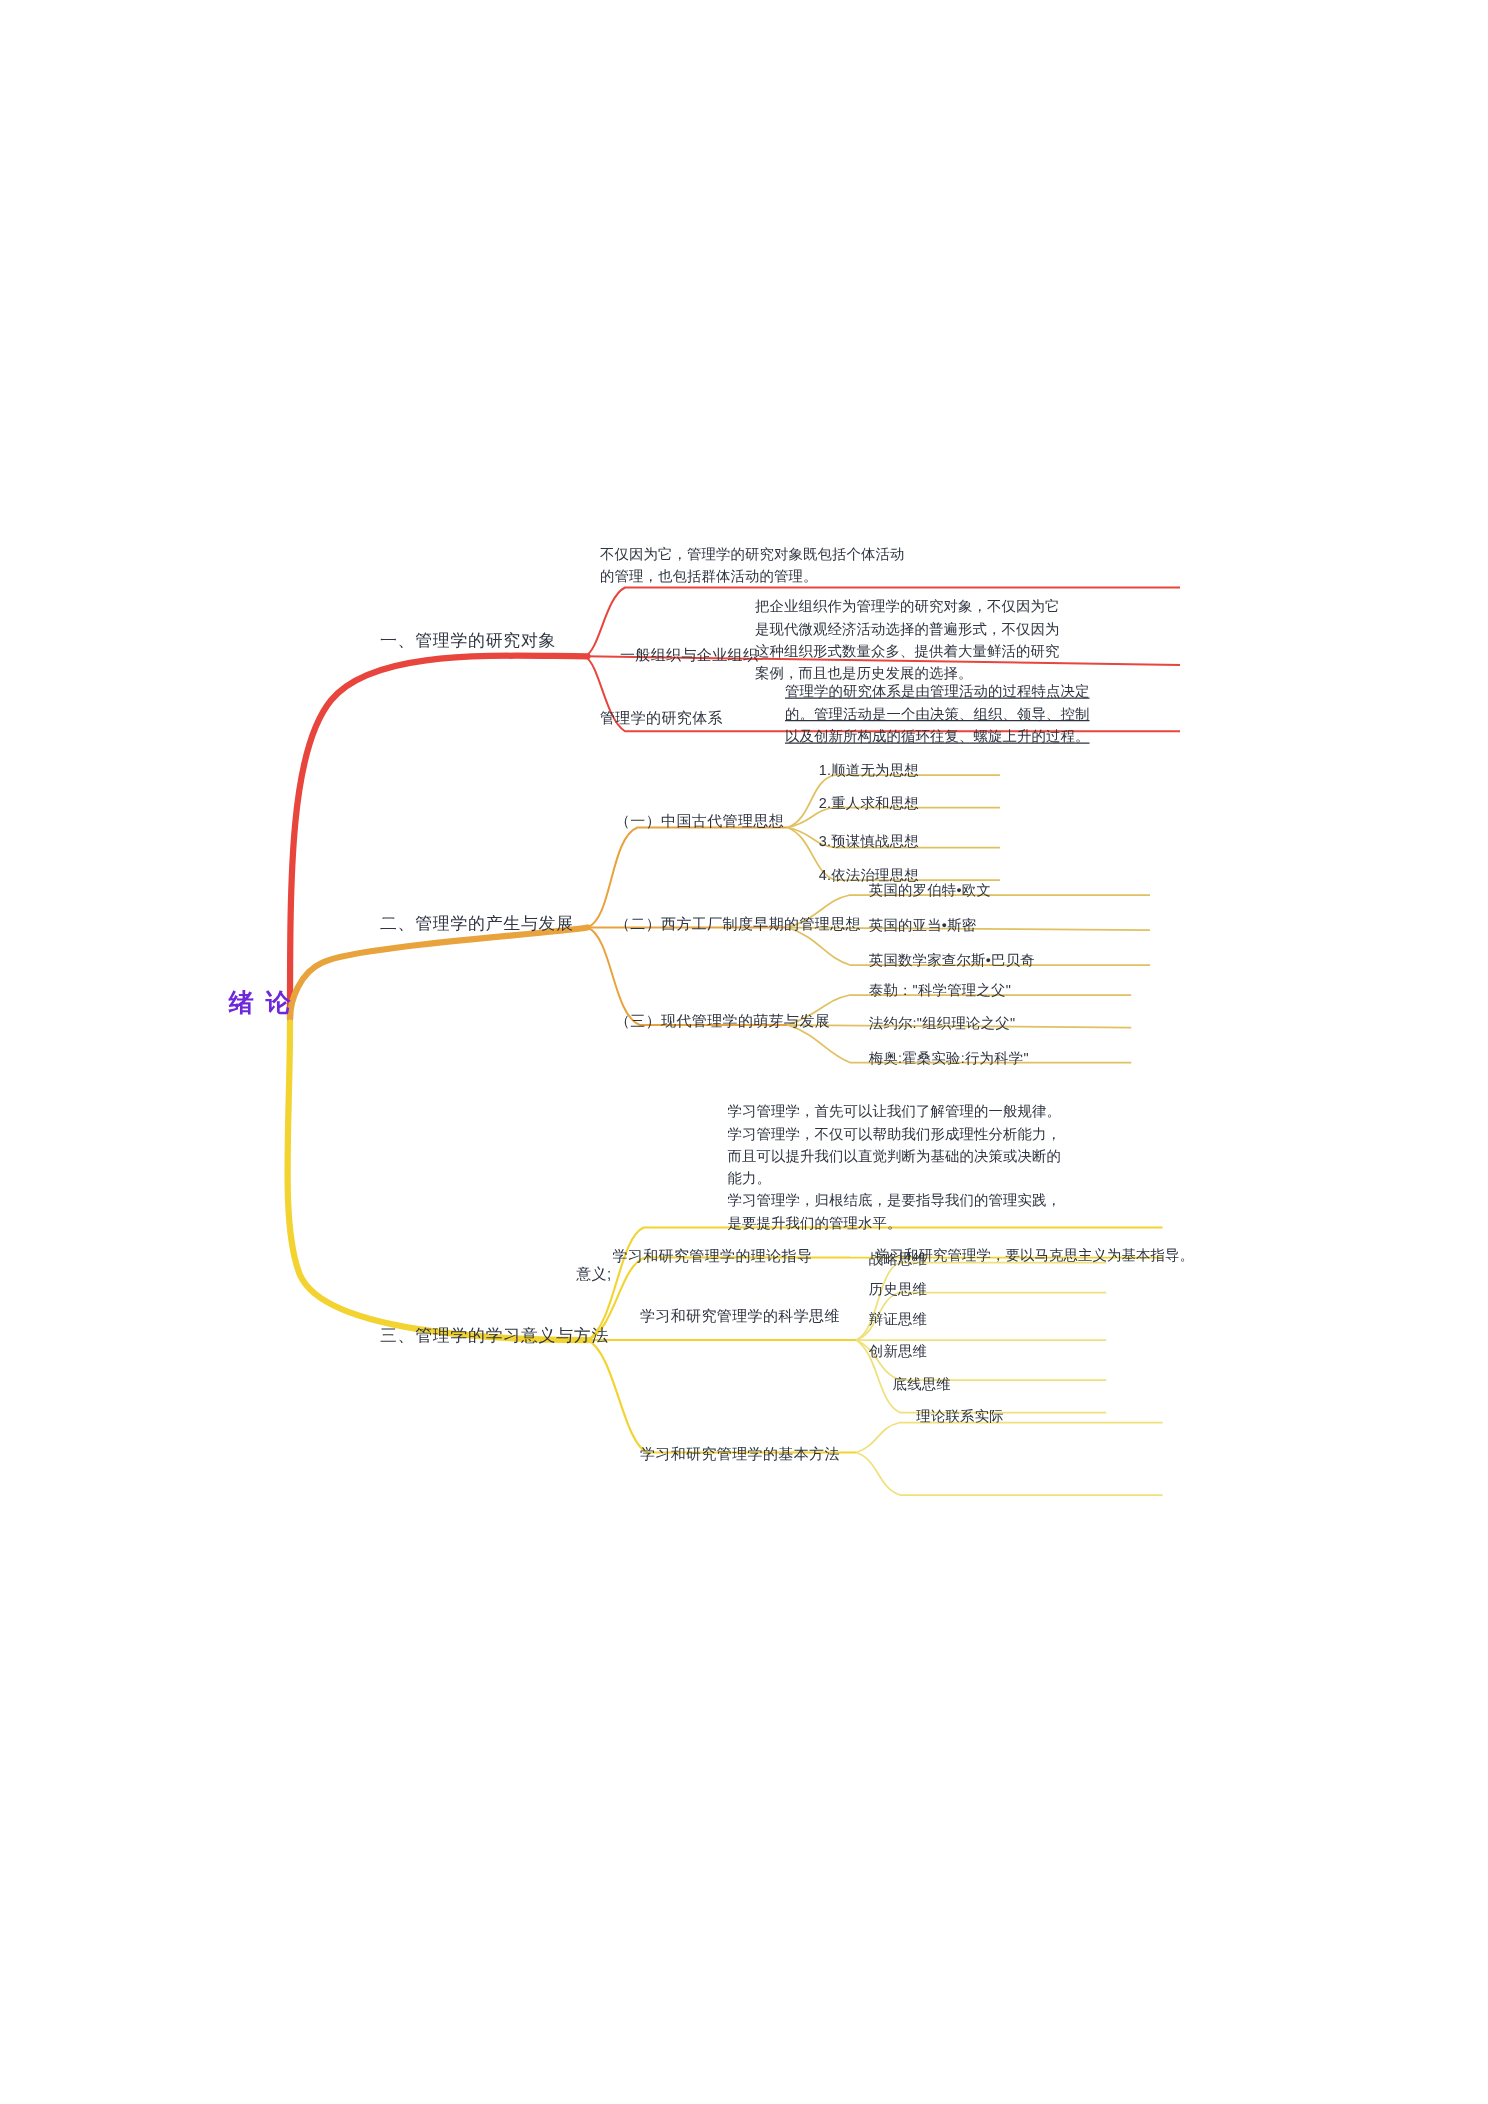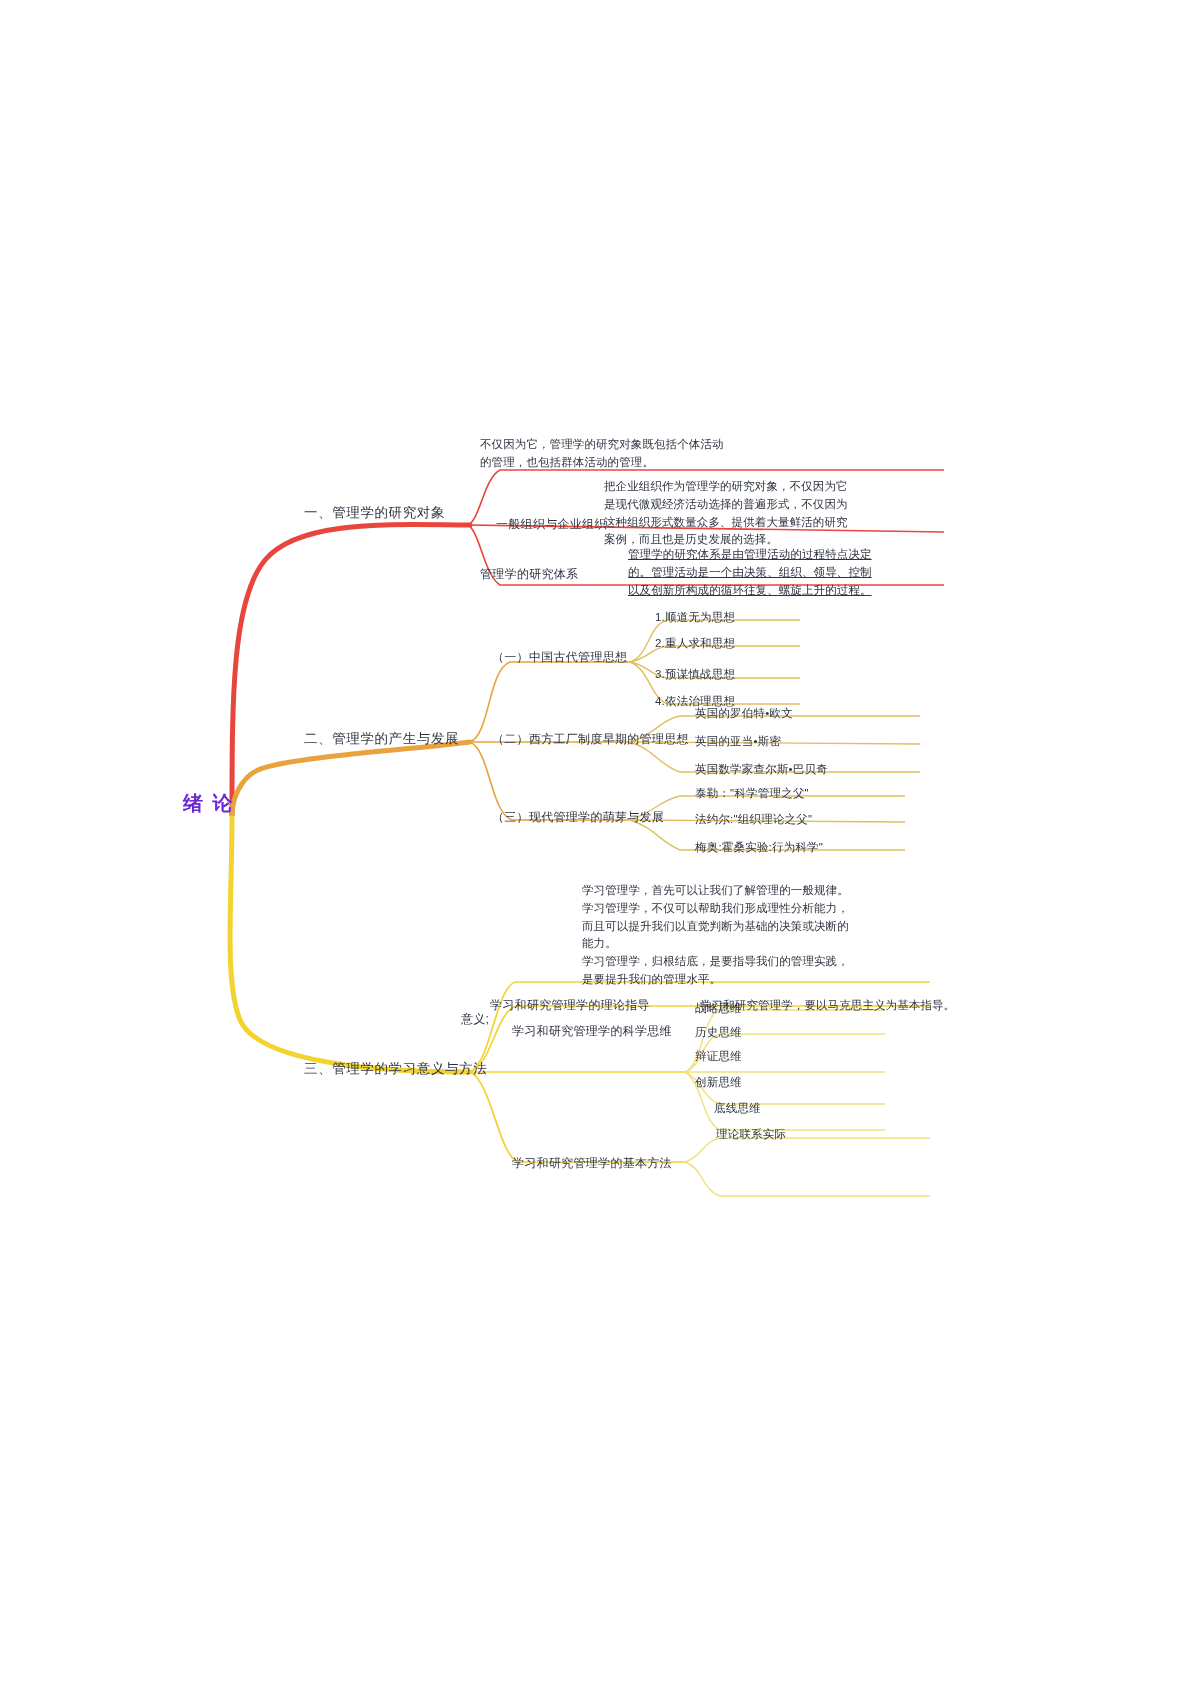--- a/index.html
+++ b/index.html
@@ -116,23 +116,23 @@
   <div class="node para" style="left:582px;top:882px;">学习管理学，首先可以让我们了解管理的一般规律。
 学习管理学，不仅可以帮助我们形成理性分析能力，
 而且可以提升我们以直觉判断为基础的决策或决断的
 能力。
 学习管理学，归根结底，是要指导我们的管理实践，
 是要提升我们的管理水平。</div>
 
   <div class="node lvl2" style="left:490px;top:997px;">学习和研究管理学的理论指导</div>
   <div class="node para" style="left:700px;top:997px;">学习和研究管理学，要以马克思主义为基本指导。</div>
 
-  <div class="node lvl2" style="left:512px;top:1023px;">学习和研究管理学的科学思维</div>
+  <div class="node lvl2" style="left:512px;top:1045px;">学习和研究管理学的科学思维</div>
   <div class="node lvl3" style="left:695px;top:1000px;">战略思维</div>
   <div class="node lvl3" style="left:695px;top:1024px;">历史思维</div>
   <div class="node lvl3" style="left:695px;top:1048px;">辩证思维</div>
   <div class="node lvl3" style="left:695px;top:1074px;">创新思维</div>
   <div class="node lvl3" style="left:714px;top:1100px;">底线思维</div>
 
   <div class="node lvl2" style="left:512px;top:1155px;">学习和研究管理学的基本方法</div>
-  <div class="node lvl3" style="left:716px;top:1126px;">理论联系实际</div>
+  <div class="node lvl3" style="left:733px;top:1126px;">理论联系实际</div>
 
 </div>
 
 </body></html>

